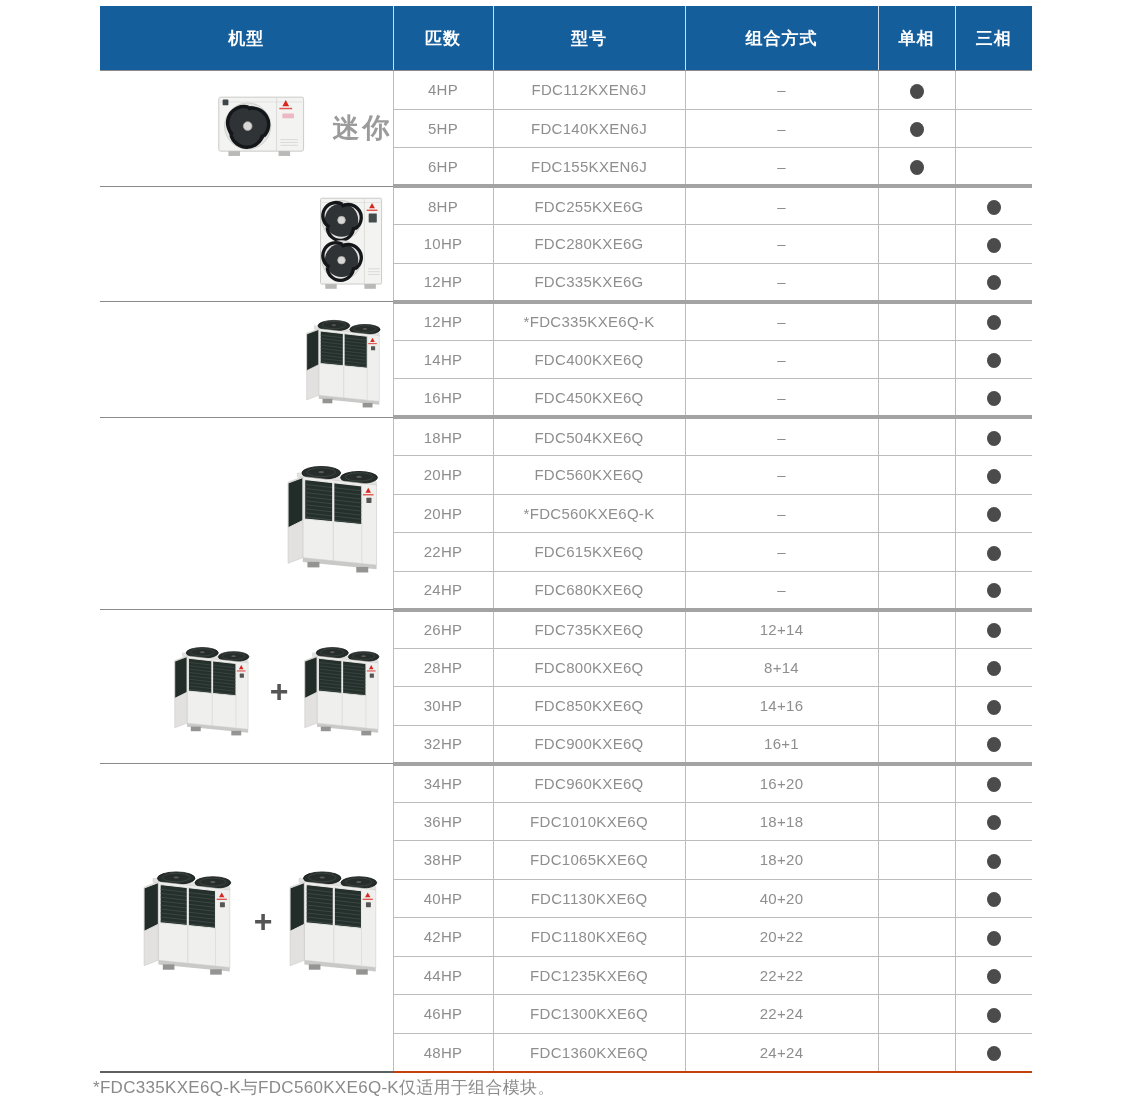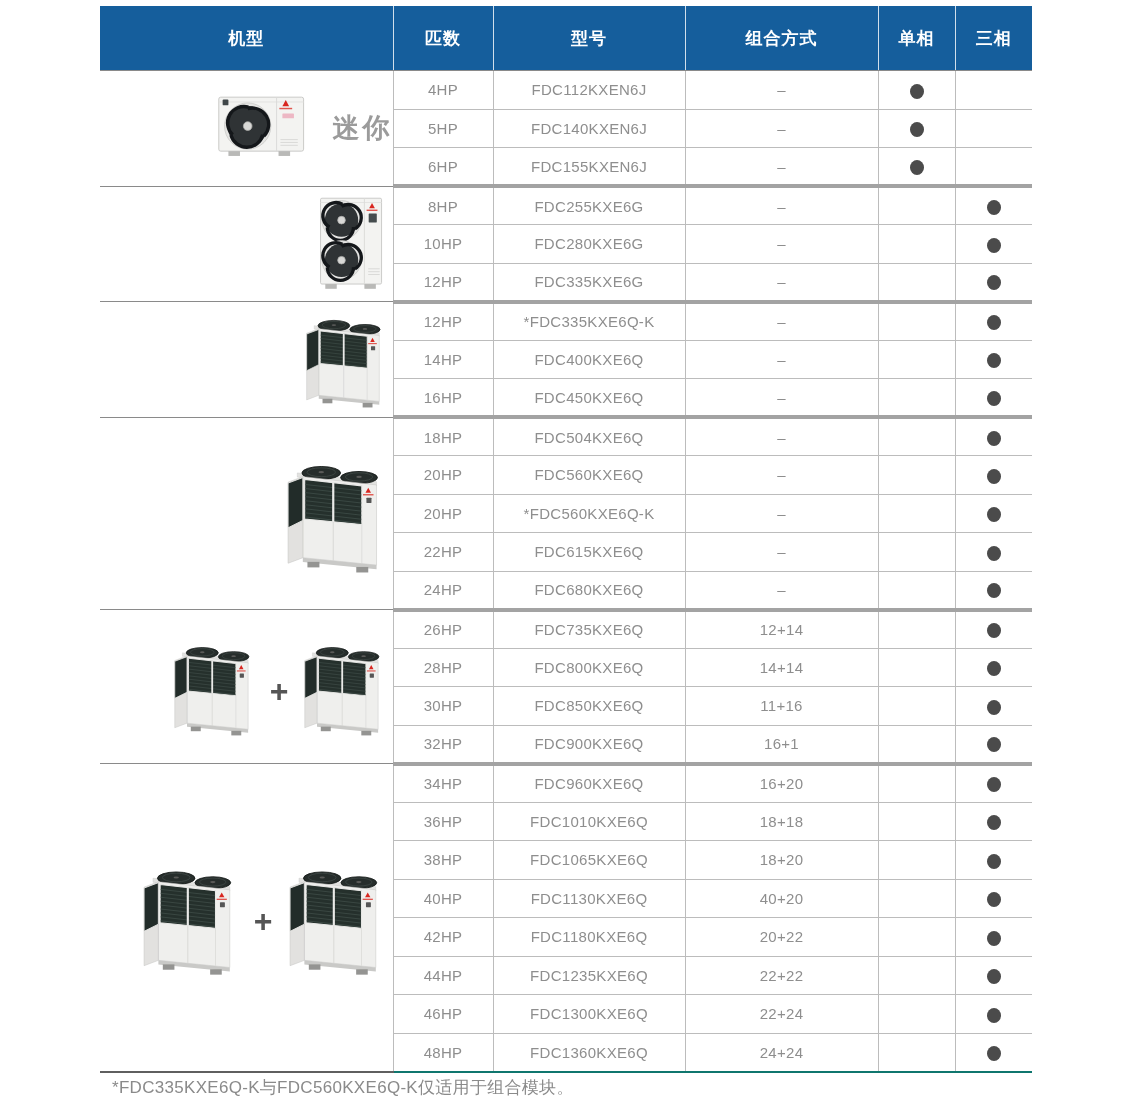--- a/index.html
+++ b/index.html
@@ -22,36 +22,36 @@
   td.data{
     text-align:center;vertical-align:middle;font-size:15px;color:#8e8e8e;
     border-left:1px solid #bcbcbc;border-bottom:1px solid #bcbcbc;
     letter-spacing:.3px;
   }
   td.image-cell{
     vertical-align:middle;border-bottom:1px solid #8a8a8a;
     border-right:1px solid #bcbcbc;
   }
   tr.group-end td{border-bottom:4px solid #a3a3a3;}
-  tr.table-end td{border-bottom:2px solid #0f766e;}
+  tr.table-end td{border-bottom:2px solid #c2410c;}
   .dot{
     display:inline-block;width:14px;height:15px;border-radius:50%;
     background:#4b4b4b;vertical-align:middle;
   }
   .figure{display:flex;align-items:center;justify-content:flex-end;}
   .mini-label{
     font-size:27px;font-weight:bold;color:#9b9b9b;margin-left:14px;
     letter-spacing:3px;
   }
   .plus{
     font-size:32px;font-weight:bold;color:#555555;margin:0 7px;
     line-height:1;position:relative;top:4px;
   }
   .footnote{
-    position:absolute;left:112px;top:1076px;font-size:17px;color:#8a8a8a;
+    position:absolute;left:93px;top:1076px;font-size:17px;color:#8a8a8a;
     letter-spacing:.3px;
   }
 </style>
 </head>
 <body>
 
 <div class="sheet">
   <table class="spec">
     <colgroup>
       <col style="width:293px">
@@ -364,28 +364,28 @@
           </td>
           <td class="data">26HP</td>
           <td class="data">FDC735KXE6Q</td>
           <td class="data">12+14</td>
           <td class="data"></td>
           <td class="data"><span class="dot"></span></td>
         </tr>
         <tr>
           <td class="data">28HP</td>
           <td class="data">FDC800KXE6Q</td>
-          <td class="data">14+14</td>
+          <td class="data">8+14</td>
           <td class="data"></td>
           <td class="data"><span class="dot"></span></td>
         </tr>
         <tr>
           <td class="data">30HP</td>
           <td class="data">FDC850KXE6Q</td>
-          <td class="data">11+16</td>
+          <td class="data">14+16</td>
           <td class="data"></td>
           <td class="data"><span class="dot"></span></td>
         </tr>
         <tr class="group-end">
           <td class="data">32HP</td>
           <td class="data">FDC900KXE6Q</td>
           <td class="data">16+1</td>
           <td class="data"></td>
           <td class="data"><span class="dot"></span></td>
         </tr>

